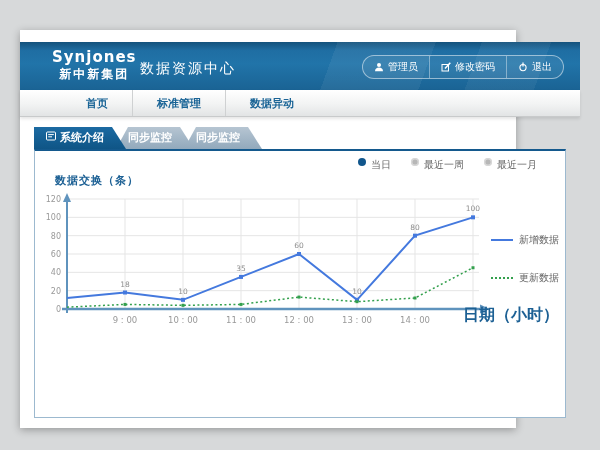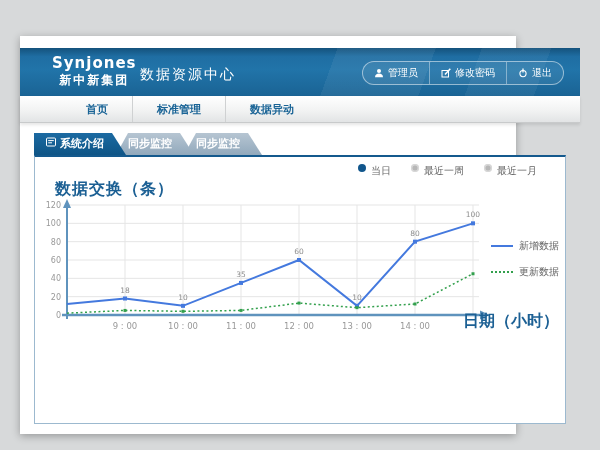--- a/index.html
+++ b/index.html
@@ -3,21 +3,21 @@
 <meta charset="utf-8">
 <style>
   html,body{margin:0;padding:0;}
   body{
     width:600px;height:450px;overflow:hidden;
     background:#d7d9da;
     font-family:"DejaVu Sans","Liberation Sans",sans-serif;
     position:relative;
   }
   .page{
-    position:absolute;left:20px;top:36px;width:496px;height:398px;
+    position:absolute;left:20px;top:30px;width:496px;height:398px;
     background:#ffffff;box-shadow:0 2px 8px rgba(0,0,0,.3);
   }
   
   .header{
     position:absolute;left:0;top:12px;width:560px;height:48px;
     background:linear-gradient(180deg,#14527c 0%,#1f6ea3 18%,#2174a9 45%,#1a6394 100%);
     overflow:hidden;
   }
   .header::after{
     content:"";position:absolute;inset:0;
@@ -69,24 +69,24 @@
   
   .panel{
     position:absolute;left:14px;top:119px;width:530px;height:266px;
     border:1px solid #9cb9cf;border-top:2px solid #14598d;background:#fff;
   }
   .radio-group{position:absolute;top:7px;right:28px;display:flex;gap:20px;align-items:center;}
   .radio-item{display:flex;align-items:flex-start;gap:5px;cursor:pointer;}
   .radio-dot{width:8px;height:8px;border-radius:50%;background:#b7b7b7;box-shadow:inset 0 0 0 1.5px rgba(255,255,255,.45);}
   .radio-item.sel .radio-dot{background:#11568c;box-shadow:none;}
   .radio-label{font-size:10px;color:#666;}
-  .ylabel{position:absolute;left:20px;top:22px;font-size:16px;font-weight:bold;color:#1c6094;letter-spacing:1px;}
+  .ylabel{position:absolute;left:20px;top:22px;font-size:11px;font-weight:bold;color:#1c6094;letter-spacing:1px;}
   .chart-wrap{position:absolute;left:2px;top:36px;}
   .xlabel{position:absolute;left:428px;top:154px;font-size:16px;font-weight:bold;color:#1c6094;}
-  .legend{position:absolute;right:6px;top:82px;display:flex;flex-direction:column;gap:12px;}
+  .legend{position:absolute;right:6px;top:82px;display:flex;flex-direction:column;gap:24px;}
   .legend-item{display:flex;align-items:center;gap:6px;}
   .legend-sample{width:22px;height:0;}
   .legend-sample.solid{border-top:2px solid #4479de;}
   .legend-sample.dotted{border-top:2px dotted #33a04d;}
   .legend-label{font-size:10px;color:#666;}
   .note{position:absolute;left:26px;top:208px;font-size:9px;color:#8a8a8a;letter-spacing:.5px;width:480px;}
   .note-label{color:#d43b36;font-weight:bold;}
 </style>
 </head>
 <body>

